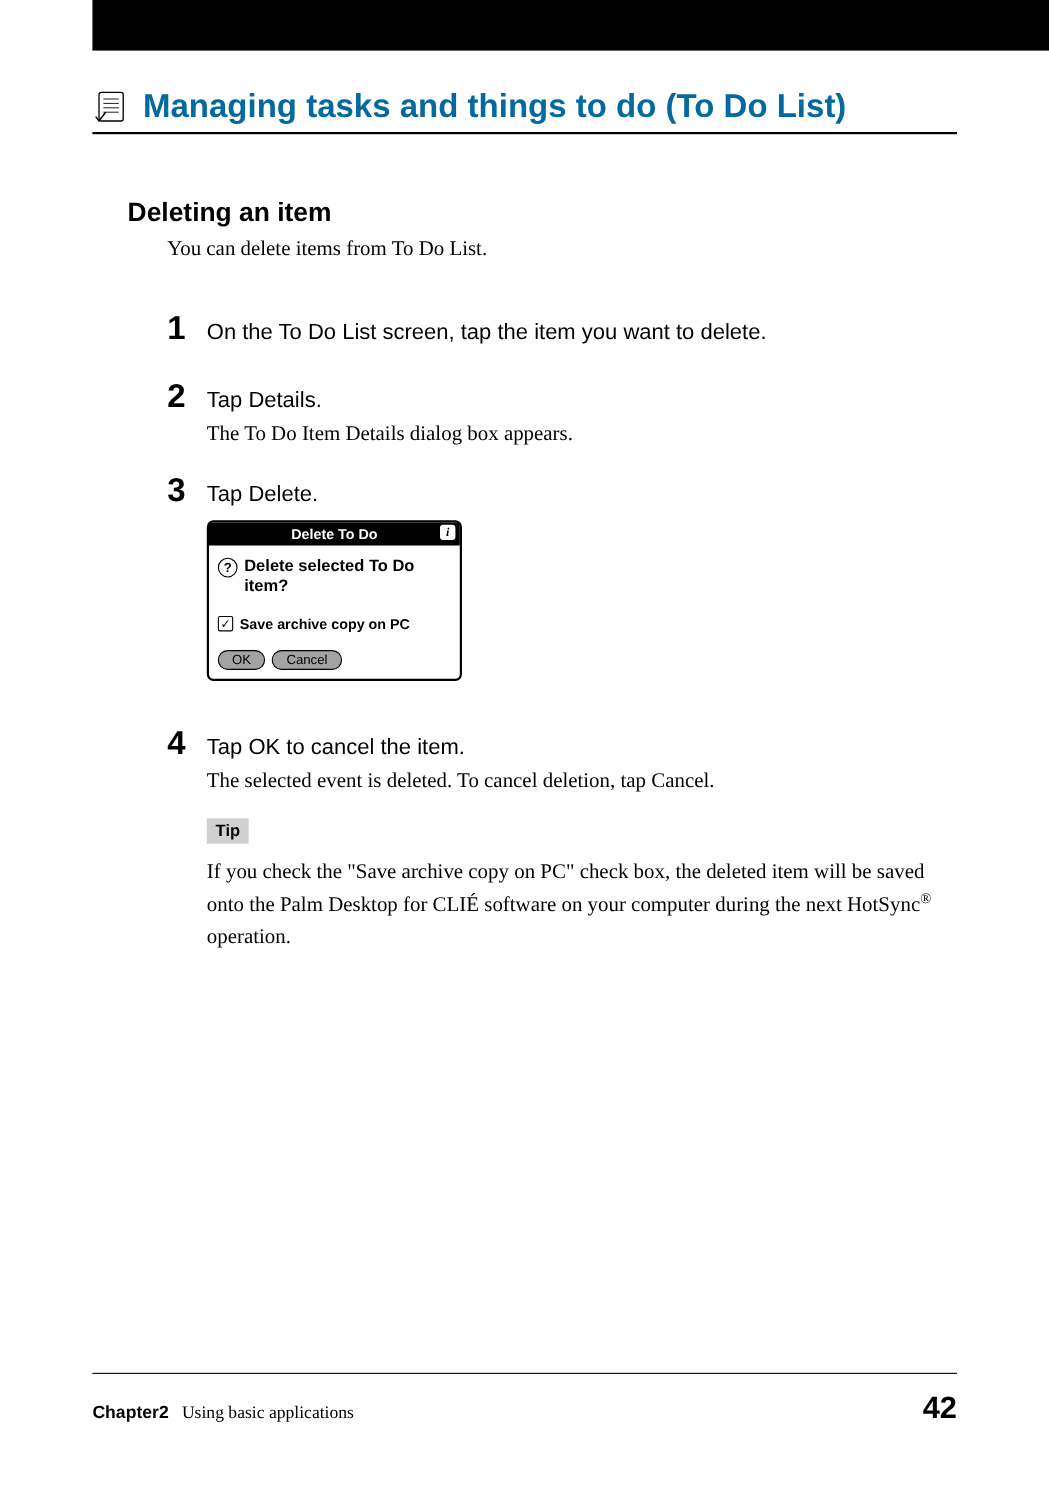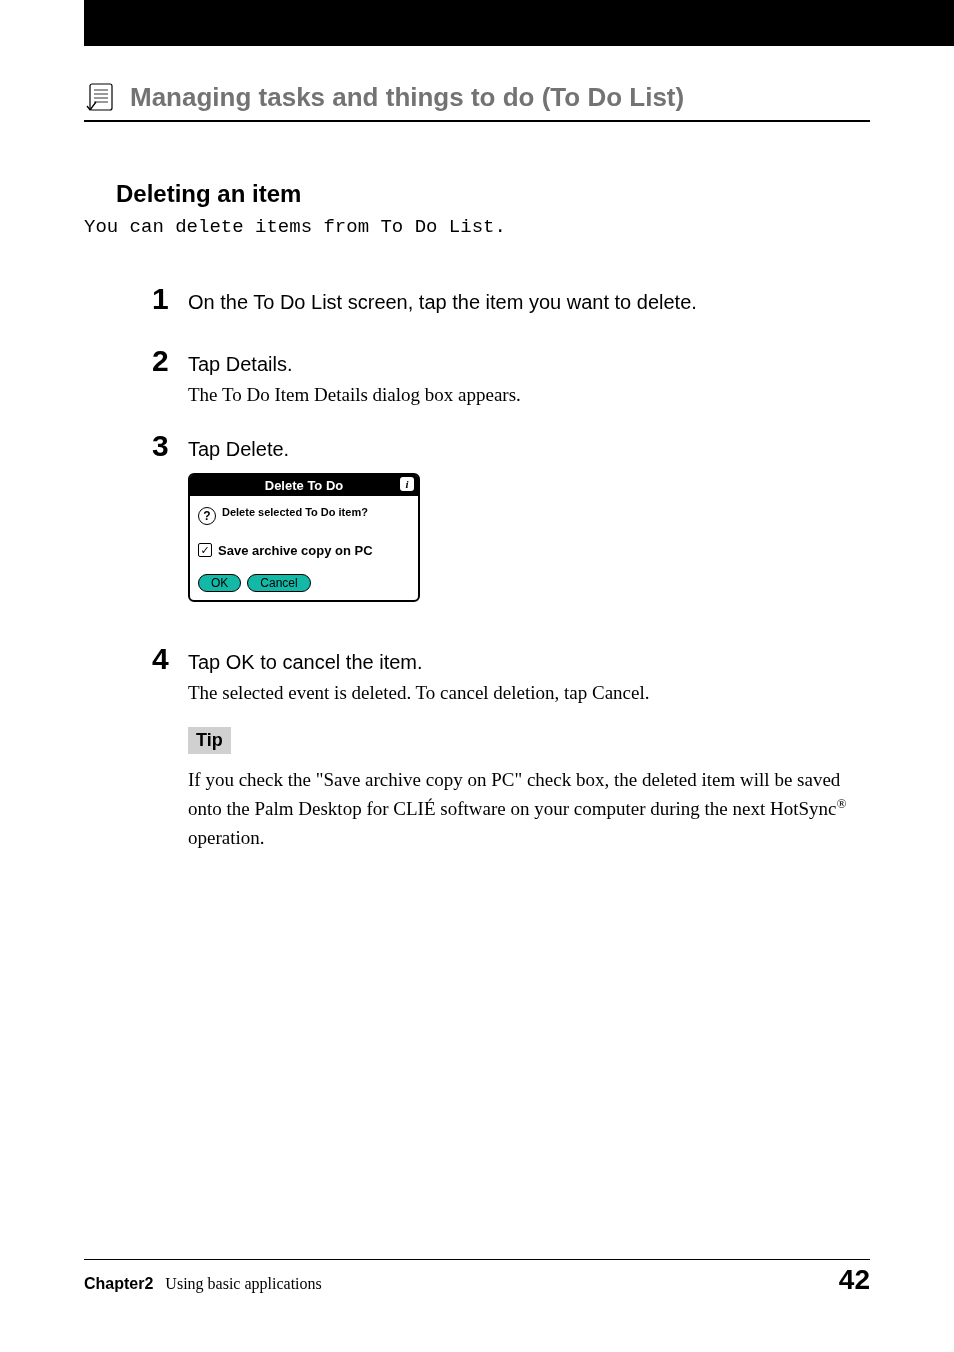--- a/index.html
+++ b/index.html
@@ -32,35 +32,36 @@
       margin-bottom: 58px;
     }
     .chapter-icon {
       width: 34px;
       height: 34px;
       flex-shrink: 0;
     }
     .chapter-title {
       font-family: Verdana, Arial, sans-serif;
       font-weight: bold;
-      font-size: 26px;
-      color: #737373;
+      font-size: 30px;
+      color: #0369a1;
     }
     .section-heading {
       font-family: Verdana, Arial, sans-serif;
       font-weight: bold;
       font-size: 24px;
       color: #000;
       margin-left: 32px;
       margin-bottom: 8px;
     }
     .intro-text {
-      font-family: Liberation Mono, monospace;
+      font-family: Liberation Serif, serif;
       font-size: 19px;
       color: #000;
+      margin-left: 68px;
       margin-bottom: 44px;
     }
     .step {
       display: flex;
       align-items: baseline;
       margin-left: 68px;
       margin-bottom: 4px;
     }
     .step-num {
       font-family: Arial, sans-serif;
@@ -146,21 +147,21 @@
       justify-content: center;
       font-weight: bold;
       font-size: 12px;
       flex-shrink: 0;
       font-family: Arial, sans-serif;
       margin-top: 1px;
     }
     .dialog-question-text {
       font-family: Arial, sans-serif;
       font-weight: bold;
-      font-size: 11px;
+      font-size: 15px;
       line-height: 1.2;
     }
     .dialog-checkbox-row {
       display: flex;
       align-items: center;
       gap: 6px;
       margin-bottom: 16px;
     }
     .chk {
       width: 14px;
@@ -182,49 +183,49 @@
     .dialog-buttons {
       display: flex;
       gap: 6px;
     }
     .dialog-btn {
       border: 1.5px solid #000;
       border-radius: 10px;
       padding: 0px 12px;
       font-family: Arial, sans-serif;
       font-size: 12px;
-      background: #14b8a6;
+      background: #a3a3a3;
       line-height: 1.4;
     }
     .tip-box {
       margin-left: 104px;
       margin-top: 20px;
     }
     .tip-label {
       display: inline-block;
       background: #d0d0d0;
       font-family: Verdana, Arial, sans-serif;
       font-weight: bold;
-      font-size: 18px;
+      font-size: 15px;
       padding: 3px 8px;
       margin-bottom: 12px;
     }
     .tip-text {
       font-family: Georgia, serif;
       font-size: 19px;
       line-height: 1.5;
       color: #000;
     }
     .footer {
       position: absolute;
       bottom: 56px;
       left: 84px;
       right: 84px;
       border-top: 1.5px solid #000;
-      padding-top: 4px;
+      padding-top: 15px;
       display: flex;
       justify-content: space-between;
       align-items: baseline;
     }
     .footer-left {
       font-family: Georgia, serif;
       font-size: 16px;
     }
     .footer-left-bold {
       font-family: Arial, sans-serif;

